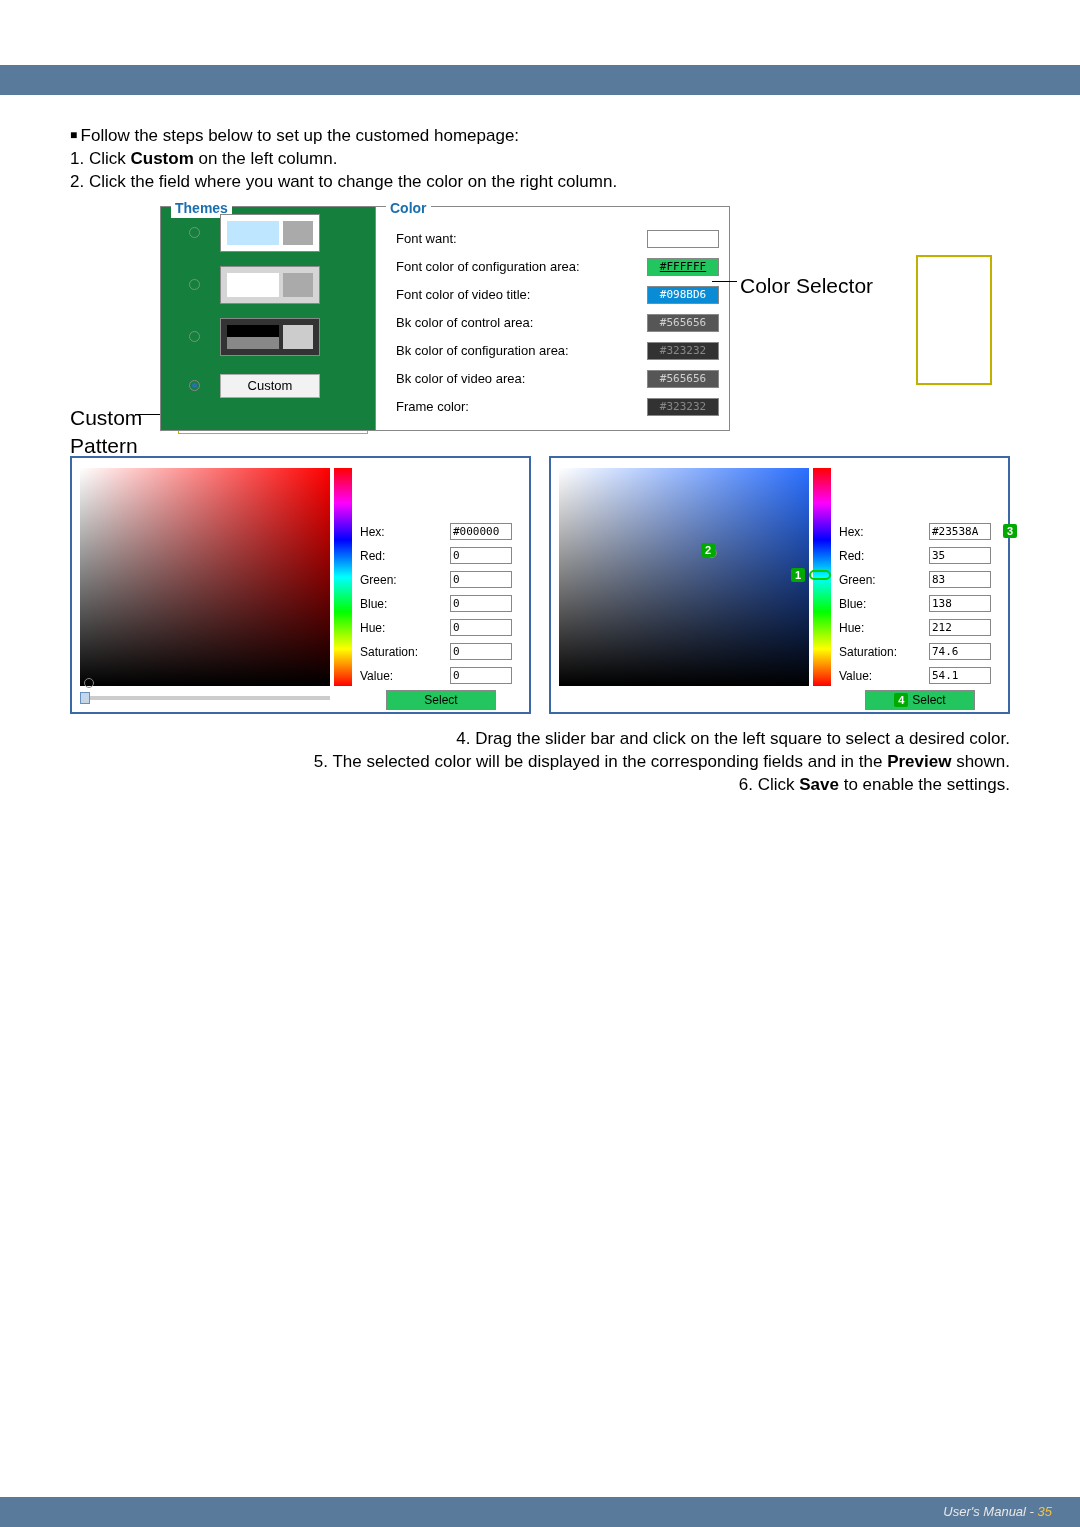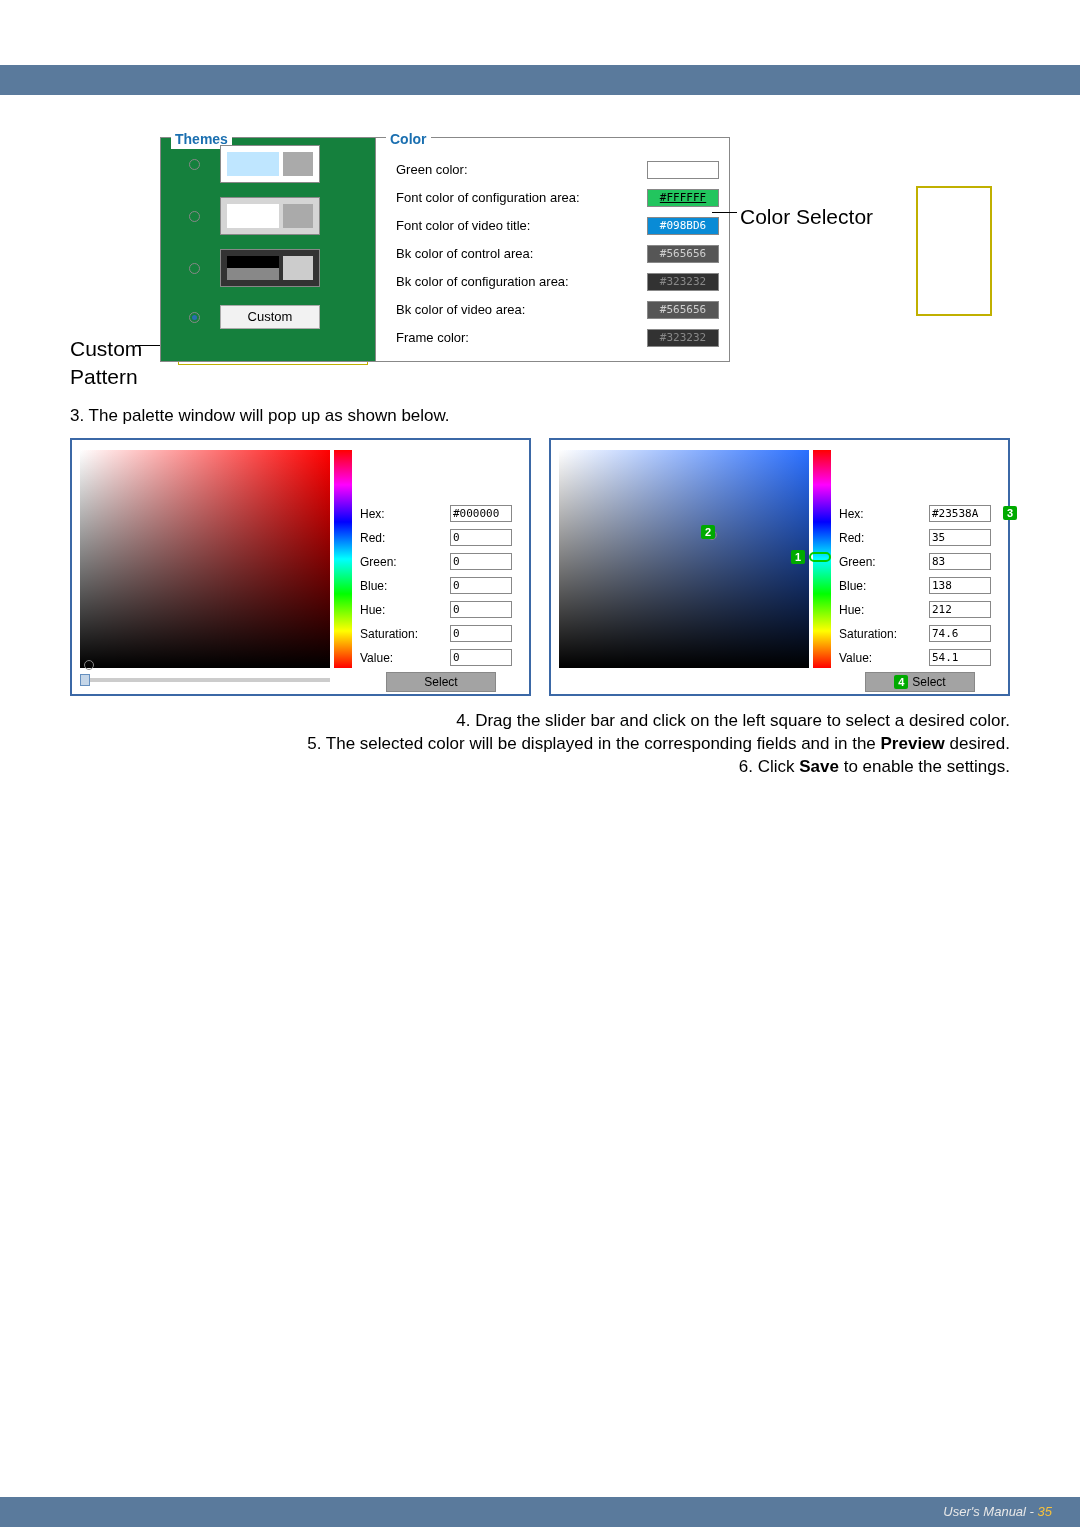--- a/index.html
+++ b/index.html
@@ -46,21 +46,21 @@
   .step3 { margin-top: 28px; }
 
   .palette-row { display: flex; gap: 18px; margin-top: 10px; position: relative; }
   .palette { border: 2px solid #3b68a6; width: 462px; height: 258px; position: relative; background: #fff; }
   .sv-area { position: absolute; left: 8px; top: 10px; width: 250px; height: 218px; }
   .hue-strip { position: absolute; left: 262px; top: 10px; width: 18px; height: 218px; background: linear-gradient(to bottom, #ff0000, #ff00ff 16%, #0000ff 33%, #00ffff 50%, #00ff00 66%, #ffff00 83%, #ff0000); }
   .fields { position: absolute; left: 288px; top: 62px; width: 166px; }
   .frow { display: flex; align-items: center; height: 24px; font-size: 12px; gap: 18px; }
   .frow .fl { width: 72px; }
   .frow input { width: 62px; height: 17px; border: 1px solid #888; font-size: 11px; padding: 0 2px; font-family: monospace; }
-  .select-btn { width: 110px; height: 20px; border: 1px solid #888; background: #a3a3a3; font-size: 12px; text-align: center; line-height: 18px; margin: 4px auto 0; position: absolute; left: 314px; top: 228px; }
+  .select-btn { width: 110px; height: 20px; border: 1px solid #888; background: #22c55e; font-size: 12px; text-align: center; line-height: 18px; margin: 4px auto 0; position: absolute; left: 314px; top: 228px; }
   .sv-slider { position: absolute; left: 8px; bottom: 8px; width: 250px; height: 12px; }
   .sv-slider .track { position: absolute; left: 0; right: 0; top: 4px; height: 4px; background: #ccc; }
   .sv-slider .knob { position: absolute; top: 0; width: 10px; height: 12px; background: #c5d6e8; border: 1px solid #6690bf; }
   .sv-picker-ring { position: absolute; width: 10px; height: 10px; border: 1px solid #888; border-radius: 50%; }
   .num-badge { width: 14px; height: 14px; background: #0a0; color: #fff; font-size: 11px; font-weight: bold; text-align: center; line-height: 14px; border-radius: 2px; position: absolute; }
 
   .steps-after { margin-top: 14px; text-align: right; }
 
   .footer { position: absolute; bottom: 0; left: 0; right: 0; height: 30px; background: #5a7a9c; }
   .footer-text { position: absolute; right: 28px; top: 7px; font-size: 13px; font-style: italic; color: #e8e8e8; }
@@ -69,20 +69,27 @@
 </head>
 <body>
 
 <div class="page">
   <div class="header">
     <div class="brand">VIVOTEK</div>
   </div>
   <div class="bluebar"></div>
 
   <div class="content">
+    <div class="intro">
+      <p class="bullet">Follow the steps below to set up the customed homepage:</p>
+      <p>
+        <span>1. Click </span><b>Custom</b><span> on the left column.</span>
+      </p>
+      <p>2. Click the field where you want to change the color on the right column.</p>
+    </div>
 
     <div class="figure-wrap">
 
       <span class="callout-label" style="left:0; top:198px; white-space:pre;">Custom
 Pattern</span>
       <div class="callout-line" style="left:65px; top:208px; width:42px;"></div>
       <div class="custom-pattern-box"></div>
 
       <div class="themes-box">
         <div class="themes-title">Themes</div>
@@ -113,21 +120,21 @@
         <div class="custom-row">
           <span class="radio-dot selected"></span>
           <div class="custom-btn">Custom</div>
         </div>
       </div>
 
       <div class="color-box">
         <div class="color-title">Color</div>
         <div id="color-rows">
             <div class="color-row">
-              <div class="lbl">Green color:</div>
+              <div class="lbl">Font want:</div>
               <div class="swatch" style="background: rgb(255, 255, 255); color: rgb(0, 0, 0);"></div>
             </div>
             <div class="color-row">
               <div class="lbl">Font color of configuration area:</div>
               <div class="swatch" style="background: #22c55e; color: rgb(0, 0, 0); text-decoration: underline;">#FFFFFF</div>
             </div>
             <div class="color-row">
               <div class="lbl">Font color of video title:</div>
               <div class="swatch" style="background: rgb(9, 139, 214); color: rgb(255, 255, 255);">#098BD6</div>
             </div>
@@ -148,21 +155,20 @@
               <div class="swatch" style="background: rgb(50, 50, 50); color: rgb(136, 136, 136);">#323232</div>
             </div>
           </div>
         <div class="selector-box"></div>
       </div>
 
       <div class="callout-line" style="left:642px; top:75px; width:25px;"></div>
       <span class="callout-label" style="left:670px; top:66px;">Color Selector</span>
     </div>
 
-    <p class="step3">3. The palette window will pop up as shown below.</p>
 
     <div class="palette-row">
 
       <div class="palette">
         <div class="sv-area" style="background: linear-gradient(to top, #000, transparent), linear-gradient(to right, #fff, #ff0000);">
           <div class="sv-picker-ring" style="left:4px;top:210px;"></div>
         </div>
         <div class="hue-strip"></div>
         <div class="sv-slider">
           <div class="track"></div>
@@ -243,21 +249,21 @@
         <div class="num-badge" style="left:452px; top:66px;">3</div>
         <div class="select-btn">
           <span class="num-badge" style="position:relative; display:inline-block; left:0; top:0; margin-right:4px;">4</span><span>Select</span>
         </div>
       </div>
     </div>
 
     <div class="steps-after">
       <p>4. Drag the slider bar and click on the left square to select a desired color.</p>
       <p>
-        <span>5. The selected color will be displayed in the corresponding fields and in the </span><b>Preview</b><span> desired.</span>
+        <span>5. The selected color will be displayed in the corresponding fields and in the </span><b>Preview</b><span> shown.</span>
       </p>
       <p>
         <span>6. Click </span><b>Save</b><span> to enable the settings.</span>
       </p>
     </div>
   </div>
 
   <div class="footer">
     <div class="footer-text">
       <span>User's Manual - </span><span class="pg">35</span>

